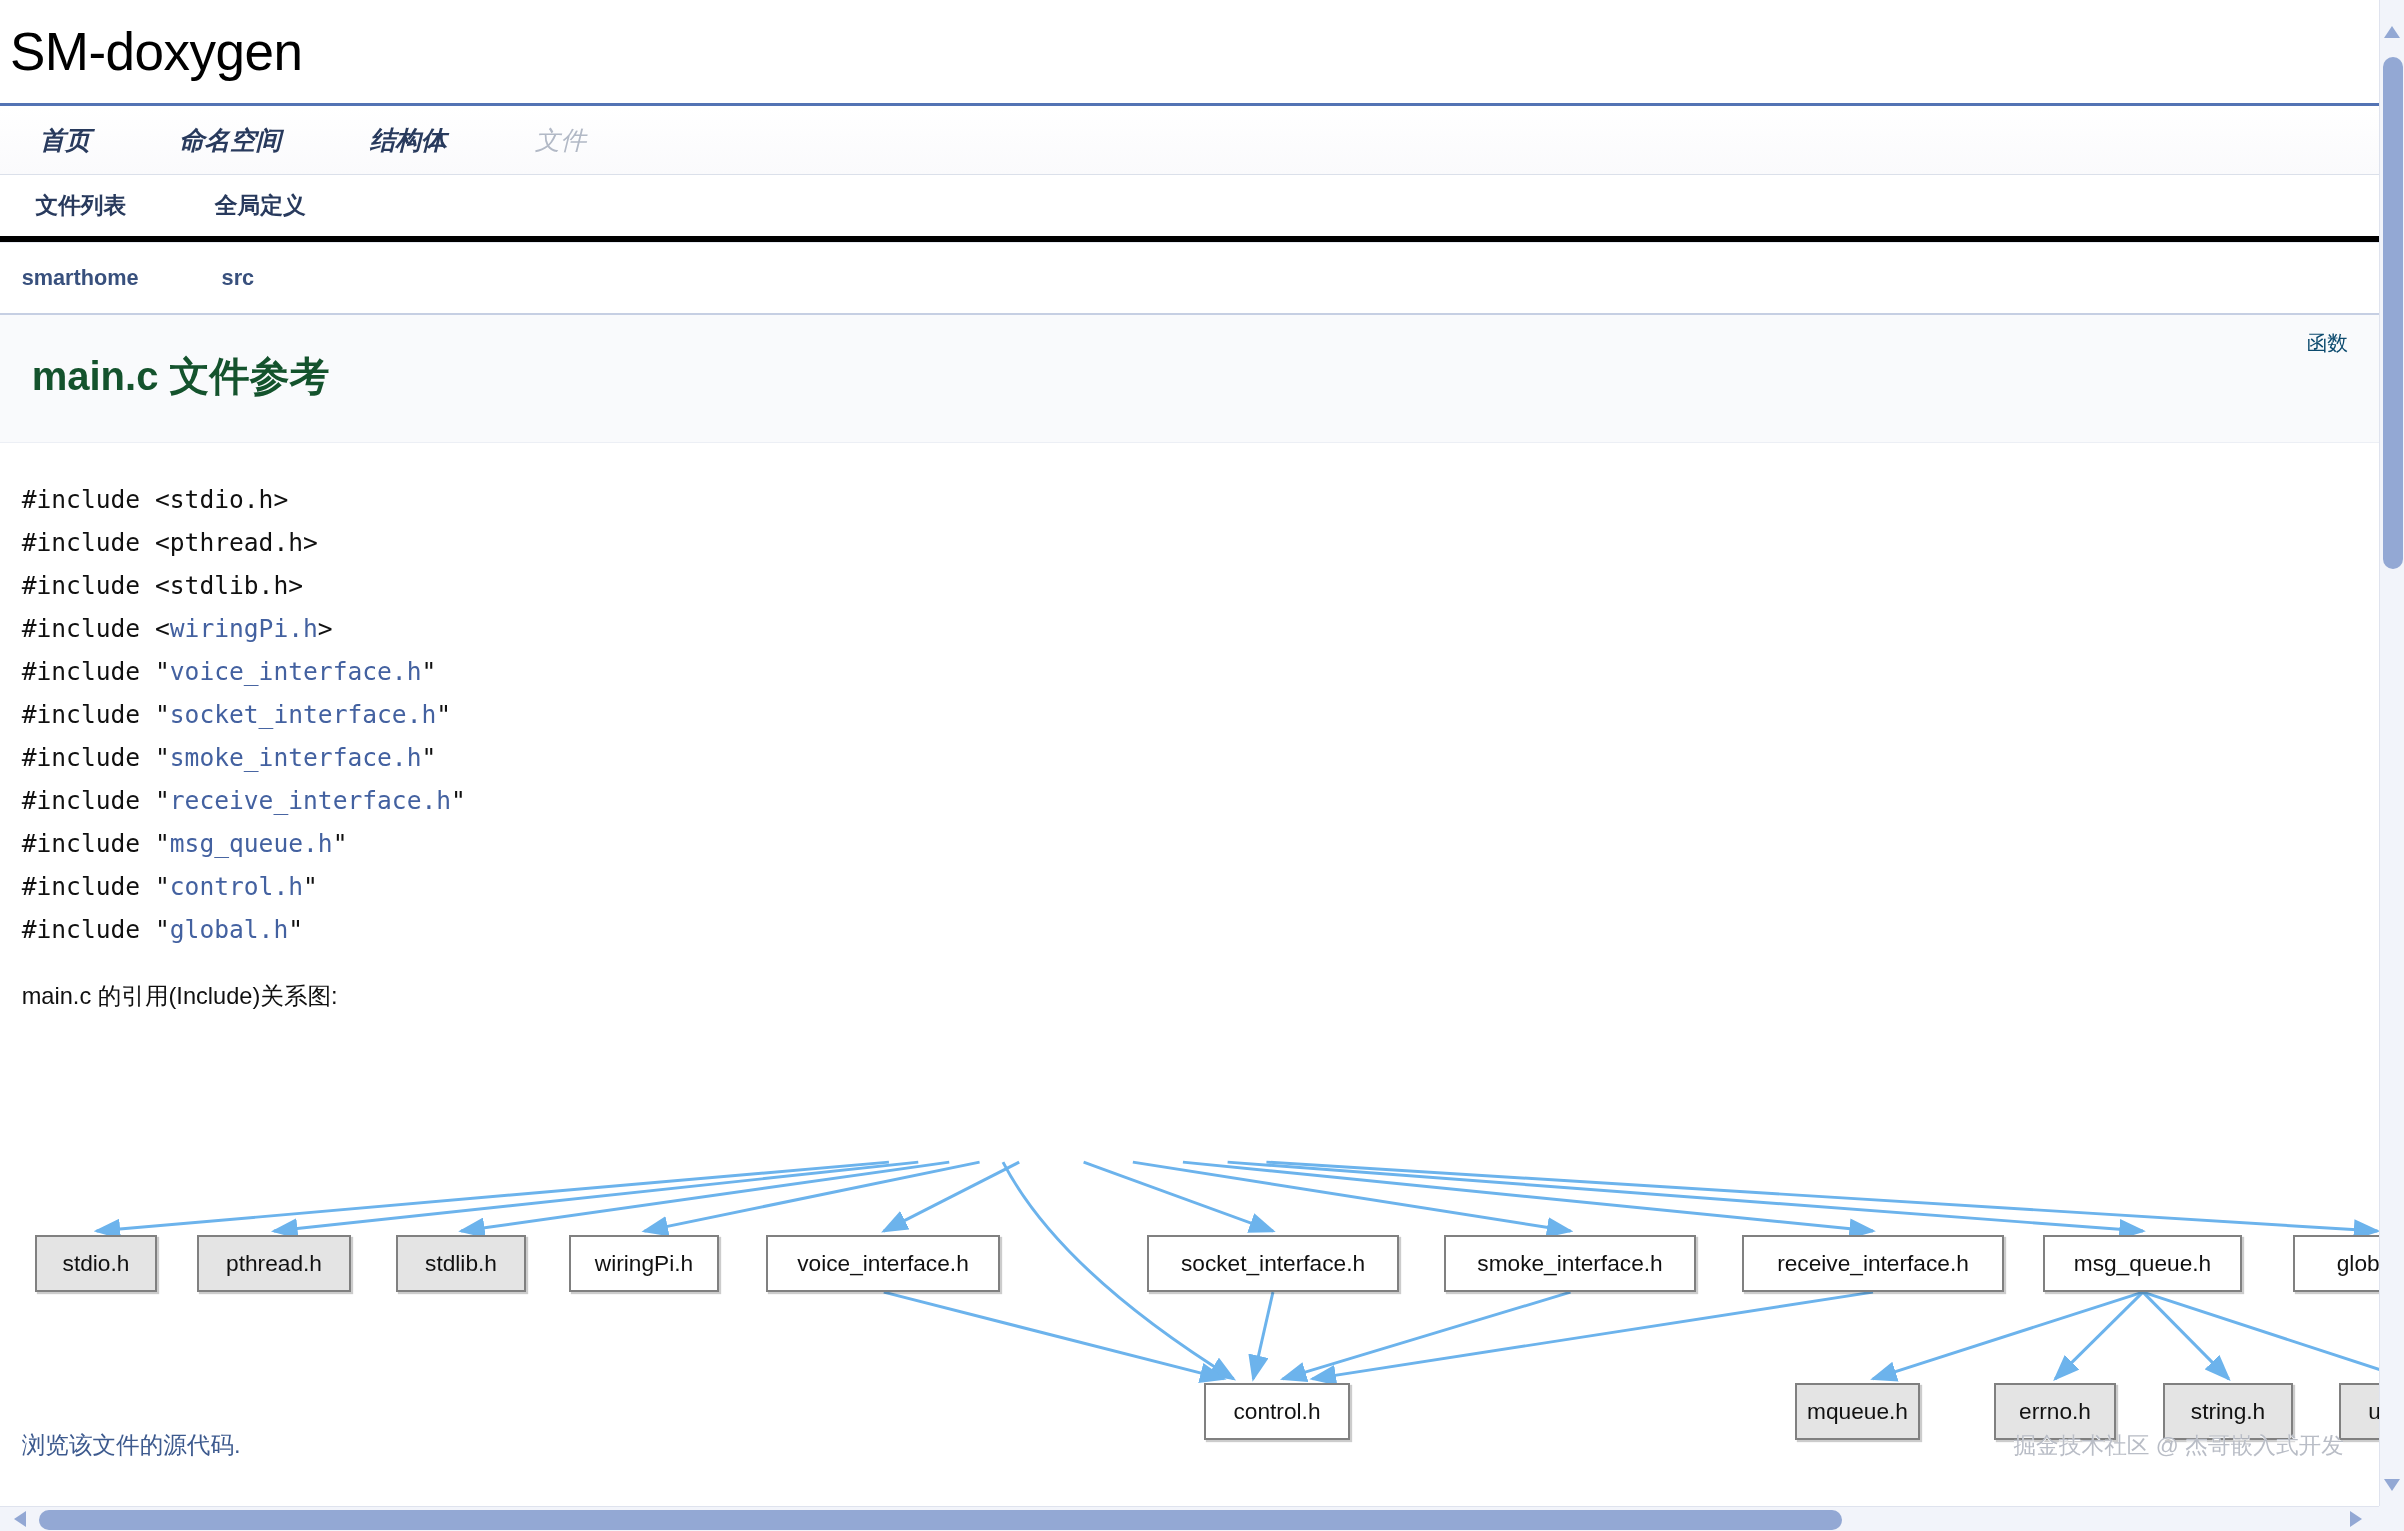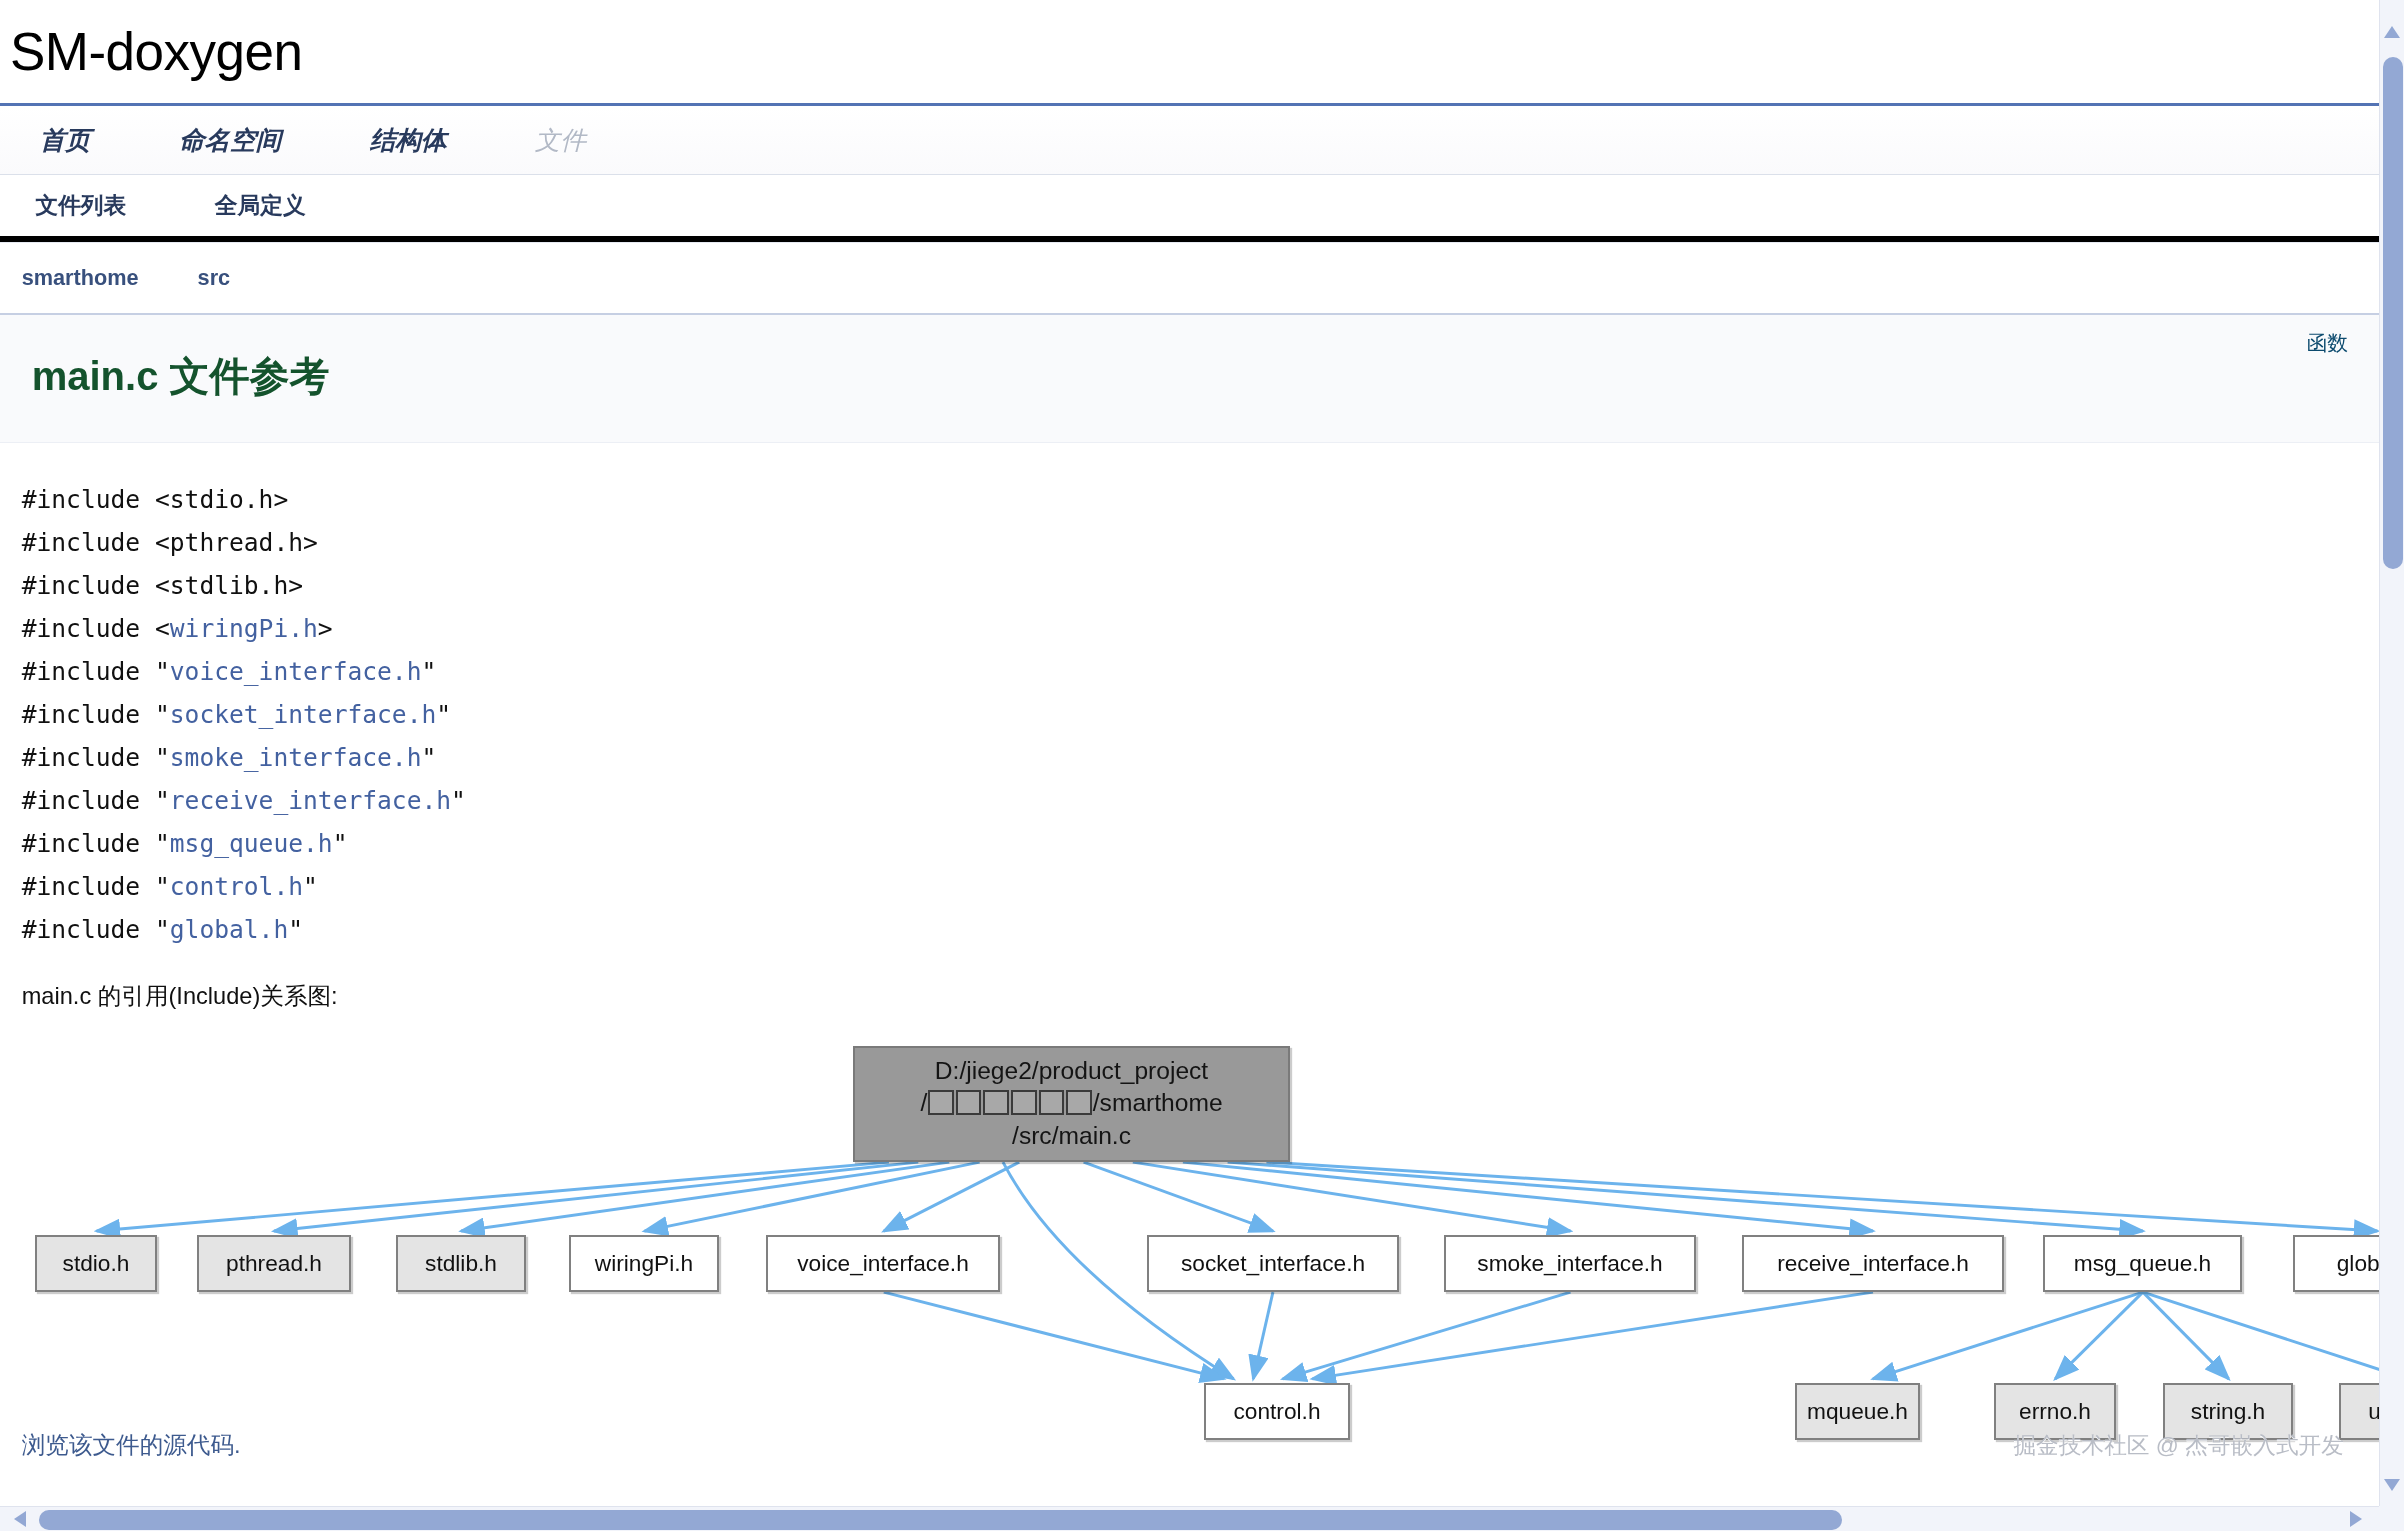--- a/index.html
+++ b/index.html
@@ -83,20 +83,21 @@
 
   
   .navpath {
     height: 73px;
     background: #ffffff;
     border-top: 1px solid #e6eaf2;
     border-bottom: 2px solid #c6cfe3;
     display: flex;
     align-items: center;
     padding-left: 21.7px;
+    gap: 24px;
   }
   .crumb {
     font-size: 21.7px;
     font-weight: bold;
     color: #38507d;
     margin-right: 59px;
     text-decoration: none;
     cursor: pointer;
     white-space: nowrap;
   }
@@ -345,25 +346,20 @@
             <path d="M897,272 Q1069.5,316 1242,360" marker-end="url(#arrowhead)" stroke="#6cb3ec" stroke-width="3" fill="none"></path>
             <path d="M1292,272 Q1282,316 1272,360" marker-end="url(#arrowhead)" stroke="#6cb3ec" stroke-width="3" fill="none"></path>
             <path d="M1594,272 Q1448,316 1302,360" marker-end="url(#arrowhead)" stroke="#6cb3ec" stroke-width="3" fill="none"></path>
             <path d="M1901,272 Q1616.5,316 1332,360" marker-end="url(#arrowhead)" stroke="#6cb3ec" stroke-width="3" fill="none"></path>
             <path d="M2175,272 Q2038,316 1901,360" marker-end="url(#arrowhead)" stroke="#6cb3ec" stroke-width="3" fill="none"></path>
             <path d="M2175,272 Q2130.5,316 2086,360" marker-end="url(#arrowhead)" stroke="#6cb3ec" stroke-width="3" fill="none"></path>
             <path d="M2175,272 Q2218.5,316 2262,360" marker-end="url(#arrowhead)" stroke="#6cb3ec" stroke-width="3" fill="none"></path>
             <path d="M2175,272 Q2309.5,316 2444,360" marker-end="url(#arrowhead)" stroke="#6cb3ec" stroke-width="3" fill="none"></path>
           </g>
       </svg>
-    <div class="gnode root" style="left: 853px; top: 21.7px; width: 437px; height: 116px;">
-          <div>D:/jiege2/product_project</div>
-          <div>/<span class="tofu"></span><span class="tofu"></span><span class="tofu"></span><span class="tofu"></span><span class="tofu"></span><span class="tofu"></span>/smarthome</div>
-          <div>/src/main.c</div>
-        </div>
         <div class="gnode sys" style="left: 35px; top: 211px; width: 122px; height: 57px;">stdio.h</div>
         <div class="gnode sys" style="left: 197px; top: 211px; width: 154px; height: 57px;">pthread.h</div>
         <div class="gnode sys" style="left: 396px; top: 211px; width: 130px; height: 57px;">stdlib.h</div>
         <div class="gnode usr" style="left: 569px; top: 211px; width: 150px; height: 57px;">wiringPi.h</div>
         <div class="gnode usr" style="left: 766px; top: 211px; width: 234px; height: 57px;">voice_interface.h</div>
         <div class="gnode usr" style="left: 1147px; top: 211px; width: 252px; height: 57px;">socket_interface.h</div>
         <div class="gnode usr" style="left: 1444px; top: 211px; width: 252px; height: 57px;">smoke_interface.h</div>
         <div class="gnode usr" style="left: 1742px; top: 211px; width: 262px; height: 57px;">receive_interface.h</div>
         <div class="gnode usr" style="left: 2043px; top: 211px; width: 199px; height: 57px;">msg_queue.h</div>
         <div class="gnode usr" style="left: 2293px; top: 211px; width: 167px; height: 57px;">global.h</div>

